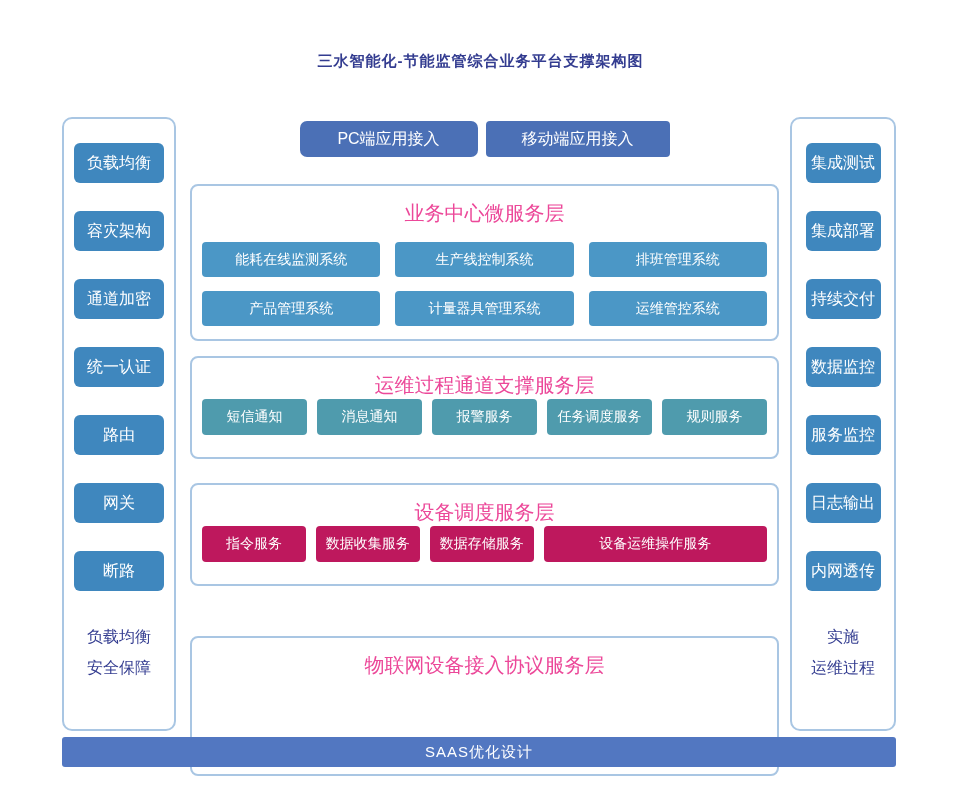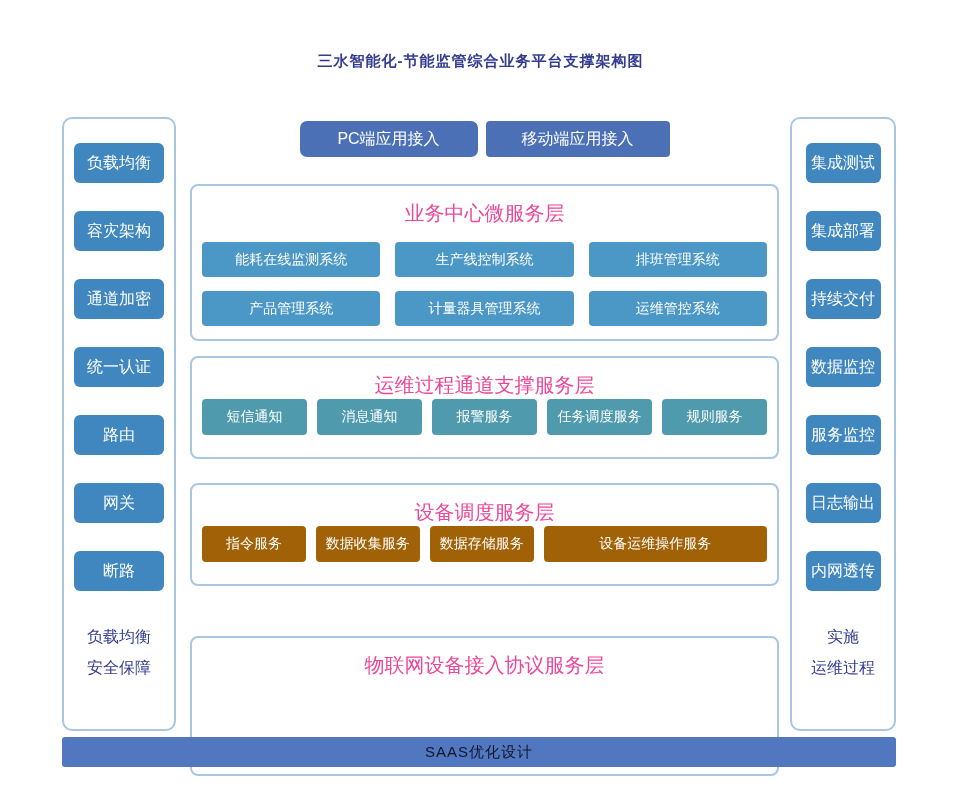--- a/index.html
+++ b/index.html
@@ -62,28 +62,28 @@
   .layer-body .btn { flex: 1; height: 36px; }
   .layer-rows { display: flex; flex-direction: column; gap: 14px; margin-top: 15px; }
   .layer-row { display: flex; gap: 15px; }
   .layer-row .btn { flex: 1; height: 35px; }
   #layer-1 { top: 184px; height: 157px; }
   #layer-2 { top: 356px; height: 103px; }
   #layer-3 { top: 483px; height: 103px; }
   #layer-4 { top: 636px; height: 140px; }
   .btn-blue  { background: #4b97c6; }
   .btn-teal  { background: #4f9bad; }
-  .btn-slate { background: #a16207; }
+  .btn-slate { background: #be185d; }
   .btn-green { background: #57bfb0; }
   #layer-3-body .btn:last-child { flex: 2.15; }
   
   .footer-bar {
     position: absolute; top: 737px; left: 62px; width: 834px; height: 30px;
     background: #5277c1; border-radius: 3px;
-    color: #0f172a; font-size: 15px;
+    color: #ffffff; font-size: 15px;
     display: flex; align-items: center; justify-content: center;
     letter-spacing: 1px;
   }
 </style>
 </head>
 <body>
 
 <div class="page-title">三水智能化-节能监管综合业务平台支撑架构图</div>
 
 <div class="side-panel left">

